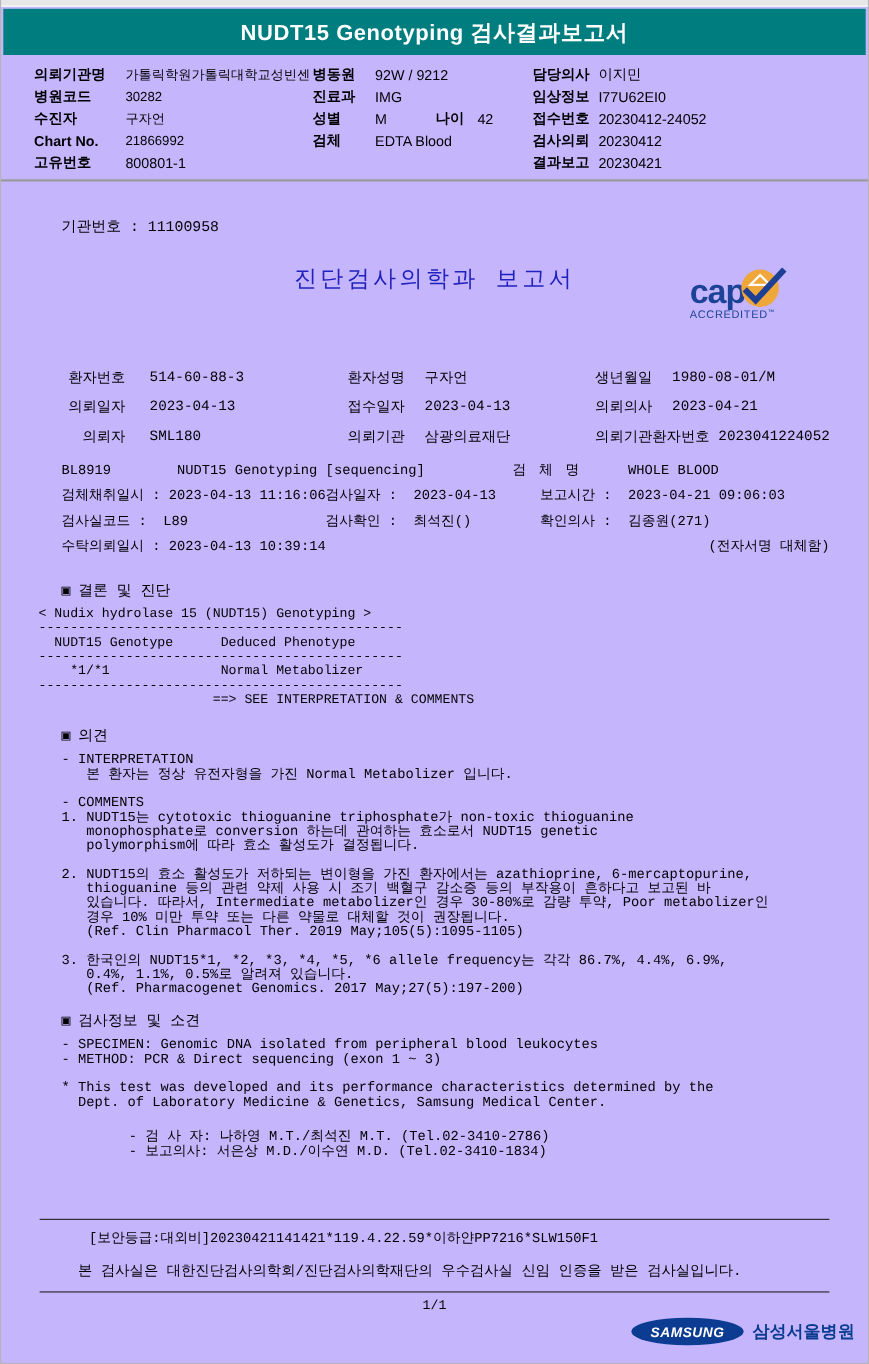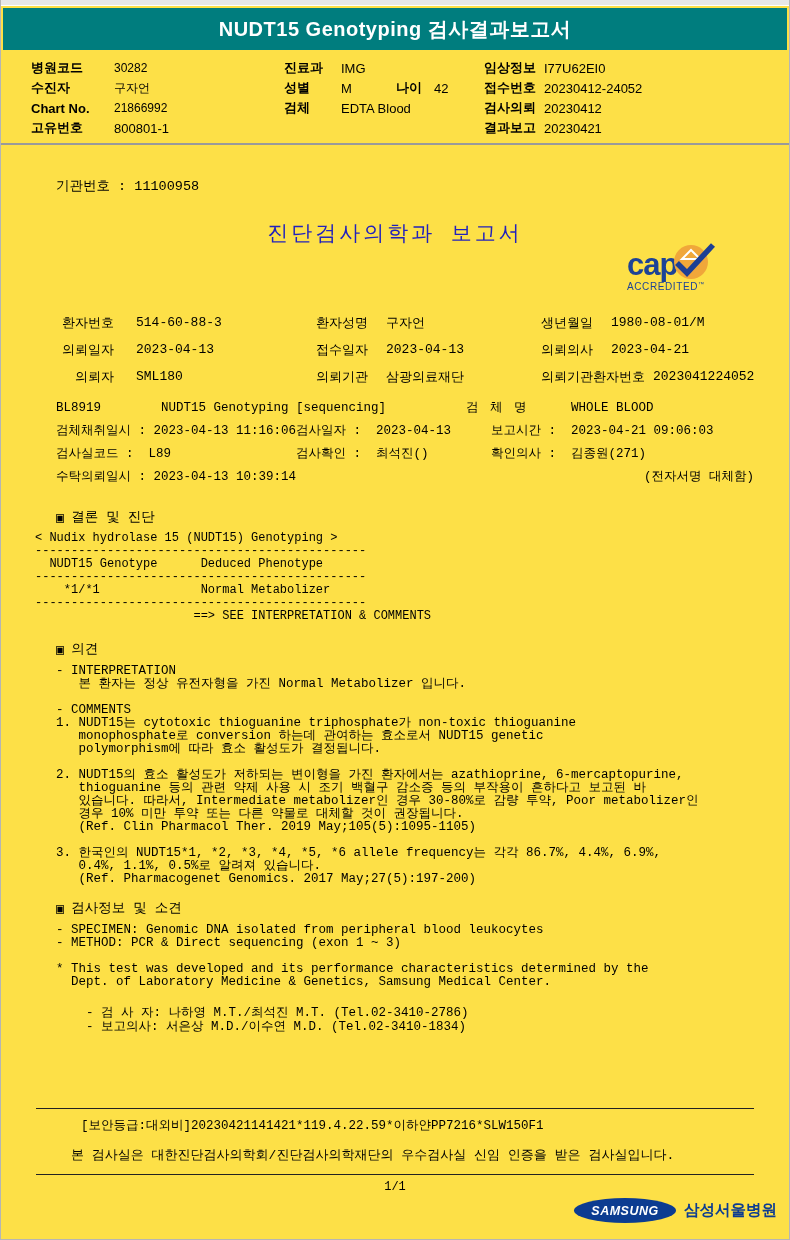--- a/index.html
+++ b/index.html
@@ -1,16 +1,16 @@
 <!DOCTYPE html>
 <html><head>
 <meta charset="utf-8">
 <style>
   html,body{margin:0;padding:0;background:#fff;}
-  #page{position:relative;width:790px;height:1240px;box-sizing:border-box;background:#fde047;
+  #page{position:relative;width:790px;height:1240px;box-sizing:border-box;background:#c4b5fd;
         border-left:1px solid #b5b5b5;border-right:1px solid #b5b5b5;border-bottom:1px solid #b5b5b5;
         overflow:hidden;font-family:"Liberation Sans",sans-serif;color:#000;}
   .top-strip{height:5px;background:#e7e7e7;border-bottom:1px solid #fff;}
   .banner{margin:2px 2px 0 2px;height:42px;background:#007d7e;display:flex;align-items:center;justify-content:center;}
   .banner-title{color:#ffffff;font-size:20px;font-weight:bold;letter-spacing:0.5px;}
 
   
   .hblock{margin-top:8px;}
   .hrow{display:flex;align-items:center;height:20px;padding-left:30px;font-size:13px;}
   .hl{font-weight:bold;white-space:pre;}
@@ -63,21 +63,21 @@
   .t4b{margin-left:auto;margin-right:35px;}
 
   .sec-head{padding-left:55px;font-size:13.5px;display:flex;align-items:center;gap:7px;white-space:pre;}
   .sec1{margin-top:20px;}
   .sec2{margin-top:17px;}
   .sec3{margin-top:13px;}
   .pre{white-space:pre;margin:0;padding-left:55px;}
   .conclusion-body{margin-top:6px;font-size:12px;line-height:13px;padding-left:34px;}
   .opinion-body{margin-top:7px;font-size:12.5px;line-height:13px;}
   .info-body{margin-top:7px;font-size:12.5px;line-height:13px;}
-  .signature{margin-top:18px;padding-left:85px;font-size:12.5px;line-height:13.5px;white-space:pre;}
+  .signature{margin-top:18px;padding-left:116px;font-size:12.5px;line-height:13.5px;white-space:pre;}
 
   
   .footer{position:absolute;left:0;right:0;top:1108px;}
   .f-hr{border-top:1.5px solid #222;margin:0 35px;}
   .f-security{margin:8px 0 0 70px;font-size:12.5px;padding-left:10px;}
   .f-cert{margin:12px 0 0 70px;font-size:13px;}
   .f-addr-row{display:flex;margin:12px 90px 0 70px;font-size:13px;}
   .f-phone{margin-left:auto;white-space:pre;}
   .f-hr2{margin-top:10px;}
   .f-page{text-align:center;font-size:12px;margin-top:5px;}
@@ -92,20 +92,28 @@
 <div id="page">
 
   <div class="top-strip"></div>
 
   <div class="banner">
     <span class="banner-title">NUDT15 Genotyping 검사결과보고서</span>
   </div>
 
   <div class="hblock">
     <div class="hrow">
+      <span class="hl c1l">의뢰기관명</span>
+      <span class="hv c1v">가톨릭학원가톨릭대학교성빈센</span>
+      <span class="hl c2l">병동원</span>
+      <span class="hv c2v">92W / 9212</span>
+      <span class="hl c3l">담당의사</span>
+      <span class="hv">이지민</span>
+    </div>
+    <div class="hrow">
       <span class="hl c1l">병원코드</span>
       <span class="hv c1v">30282</span>
       <span class="hl c2l">진료과</span>
       <span class="hv c2v">IMG</span>
       <span class="hl c3l">임상정보</span>
       <span class="hv">I77U62EI0</span>
     </div>
     <div class="hrow">
       <span class="hl c1l">수진자</span>
       <span class="hv c1v">구자언</span>

